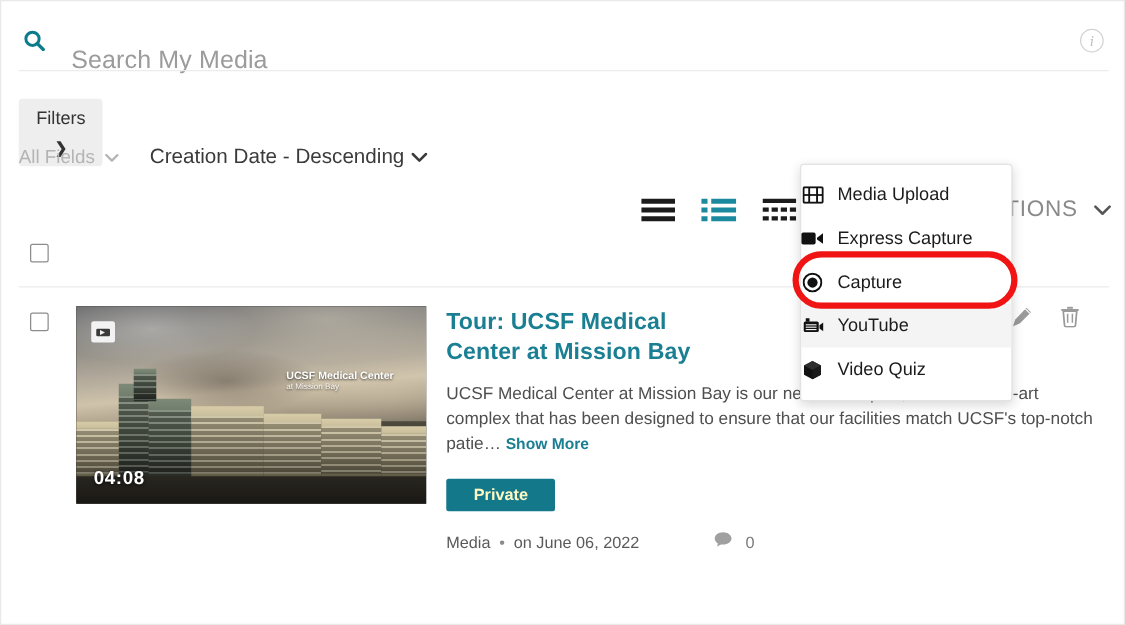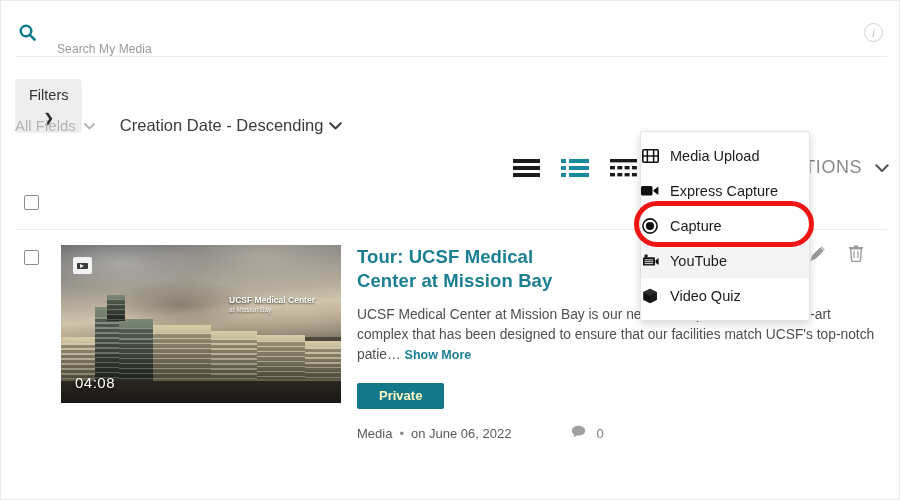--- a/index.html
+++ b/index.html
@@ -36,21 +36,21 @@
     flex: 0 0 auto;
     display: flex; align-items: center; justify-content: center;
     color: #0b7c8c;
   }
   .search-input {
     flex: 1 1 auto;
     border: none;
     outline: none;
     background: transparent;
     font-family: "Liberation Sans", sans-serif;
-    font-size: 12px;
+    font-size: 20px;
     color: #14532d;
     padding-left: 20px;
     letter-spacing: .1px;
     margin-top: 32px;
   }
   .search-input::placeholder { color: #9b9b9b; }
   .info-icon {
     width: 19px; height: 19px;
     border-radius: 50%;
     border: 1.4px solid #d2d2d2;
@@ -288,21 +288,21 @@
     width: 0; height: 0;
     border-left: 4px solid #f2f2f2;
     border-top: 2.5px solid transparent;
     border-bottom: 2.5px solid transparent;
   }
   .duration {
     position: absolute;
     left: 14px; bottom: 12px;
     color: #ffffff;
     font-size: 15px;
-    font-weight: normal;
+    font-weight: bold;
     letter-spacing: .5px;
     text-shadow: 0 1px 3px rgba(0,0,0,.85);
   }
 
   .meta {
     position: absolute;
     left: 356px; top: 8px;
     width: 528px;
   }
   .title {

